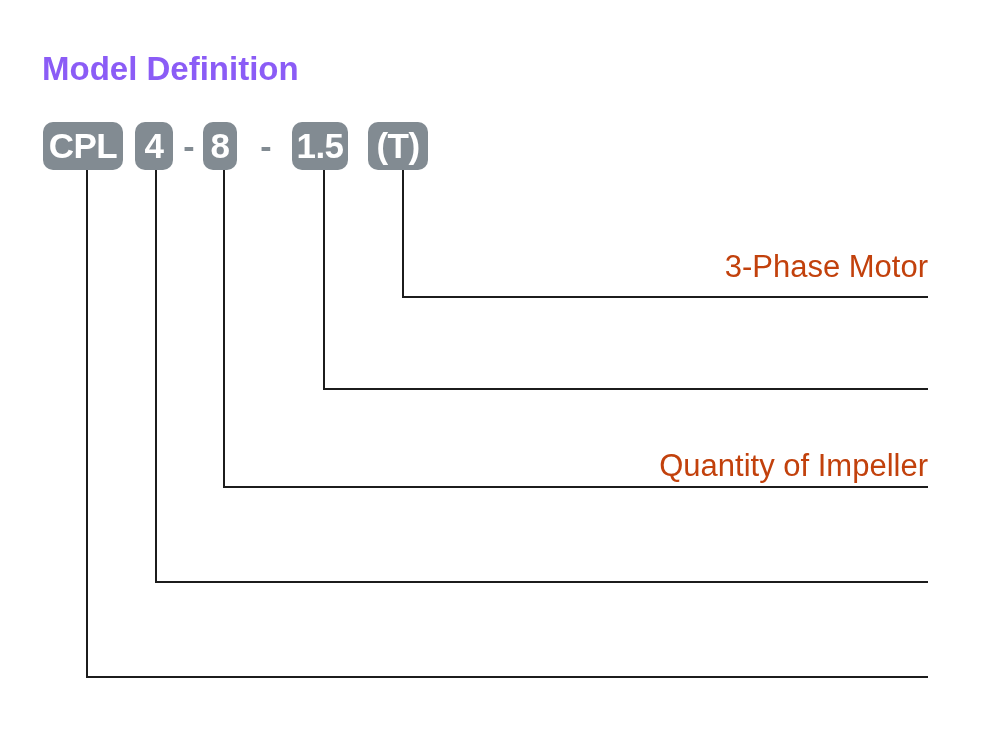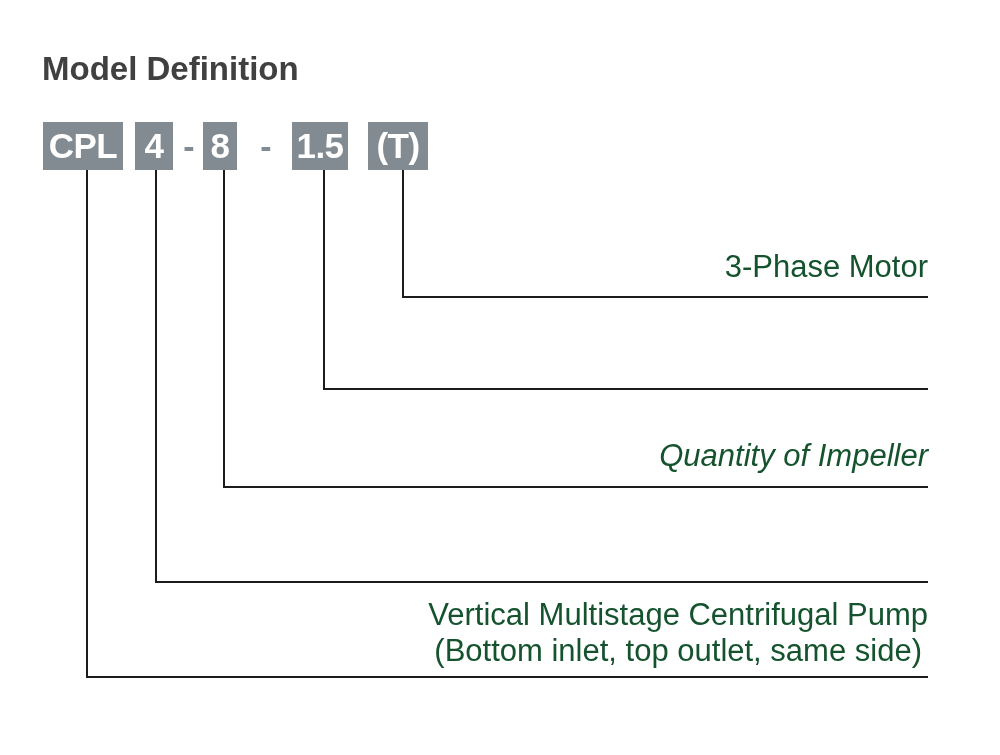--- a/index.html
+++ b/index.html
@@ -15,30 +15,30 @@
     font-family: "Liberation Sans", sans-serif;
     overflow: hidden;
   }
   .title {
     position: absolute;
     left: 42px;
     top: 50px;
     margin: 0;
     font-size: 33px;
     font-weight: 700;
-    color: #404040;
+    color: #8b5cf6;
     letter-spacing: 0px;
   }
   .badge {
     position: absolute;
     top: 122px;
     height: 48px;
     background: #828b92;
     color: #ffffff;
-    border-radius: 0;
+    border-radius: 10px;
     font-size: 35px;
     font-weight: 700;
     display: flex;
     align-items: center;
     justify-content: center;
     letter-spacing: -0.5px;
   }
   .b-cpl { left: 43px;  width: 80px; }
   .b-4   { left: 135px; width: 38px; }
   .b-8   { left: 203px; width: 34px; }
@@ -64,29 +64,29 @@
     background: #1c1c1c;
   }
   .hline {
     position: absolute;
     height: 2px;
     background: #1c1c1c;
   }
   .callout {
     position: absolute;
     right: 72px;
-    text-align: center;
+    text-align: left;
     font-size: 31px;
     line-height: 38px;
-    color: #14532d;
+    color: #c2410c;
     white-space: nowrap;
   }
   .c0 { top: 248px; }
   .c1 { top: 341px; }
-  .c2 { top: 437px; font-style: italic; }
+  .c2 { top: 447px; }
   .c3 { top: 532px; }
   .c4 { top: 597px; line-height: 36px; }
   .vgap { display: inline-block; width: 14px; }
   .callout sup {
     font-size: 19px;
     vertical-align: super;
     line-height: 0;
   }
 </style>
 </head>
@@ -115,18 +115,14 @@
   <div class="hline" style="left:223px; top:486px; width:705px;"></div>
   <div class="hline" style="left:155px; top:581px; width:773px;"></div>
   <div class="hline" style="left:86px;  top:676px; width:842px;"></div>
 
   <div class="callout c0">3-Phase Motor</div>
 
 
   <div class="callout c2">Quantity of Impeller</div>
 
 
-  <div class="callout c4">
-    <div>Vertical Multistage Centrifugal Pump</div>
-    <div>(Bottom inlet, top outlet, same side)</div>
-  </div>
 
 </div>
 
 </body></html>

